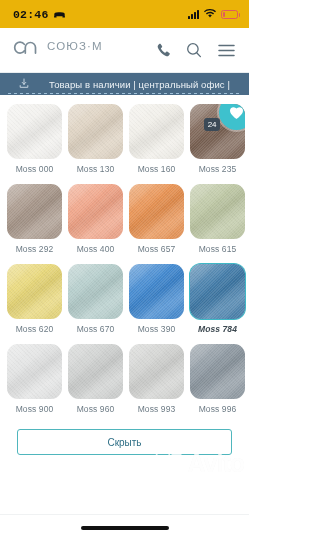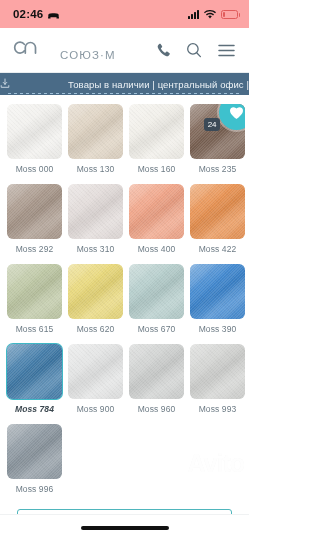--- a/index.html
+++ b/index.html
@@ -7,23 +7,24 @@
     width: 249px; height: 540px;
     font-family: "Liberation Sans", sans-serif;
     background: #ffffff;
     overflow: hidden;
   }
   .phone { position: relative; width: 249px; height: 540px; background:#fff; display:flex; flex-direction:column; }
 
   
   .statusbar {
     height: 28px; flex: 0 0 28px;
-    background: #fca5a5;
+    background: #eab308;
     display: flex; align-items: center; justify-content: space-between;
     padding: 0 11px 0 13px;
+    font-family: Liberation Mono, monospace;
   }
   .sb-left { display:flex; align-items:center; gap:4px; }
   .sb-time { font-size: 11.5px; font-weight: bold; color:#111; letter-spacing:0.2px; }
   .sb-carglyph { display:block; }
   .sb-right { display:flex; align-items:center; gap:5px; }
   .bars { display:flex; align-items:flex-end; gap:1px; height:9px; }
   .bars i { display:block; width:2px; background:#111; border-radius:0.5px; }
   .bars i:nth-child(1){height:3px}
   .bars i:nth-child(2){height:5px}
   .bars i:nth-child(3){height:7px}
@@ -33,47 +34,47 @@
   .batt .lvl { position:absolute; left:1px; top:1px; bottom:1px; width:2px; background:#e05b5b; border-radius:1px; }
 
   
   .siteheader {
     flex: 0 0 45px; height:45px;
     background:#ffffff;
     border-bottom:1px solid #e9edef;
     display:flex; align-items:center; justify-content:space-between;
     padding: 0 14px 0 13px;
   }
-  .logo { display:flex; align-items:flex-end; gap:21px; }
+  .logo { display:flex; align-items:flex-start; gap:8px; }
   .logo-mark { display:block; }
   .logo-text { font-size:11.5px; letter-spacing:1.1px; color:#8b99a3; text-transform:uppercase; }
   .hdr-icons { display:flex; align-items:center; gap:16px; }
   .hdr-icons svg { display:block; }
 
   
   .banner {
     flex: 0 0 22px; height:22px;
     background:#4a6b87;
-    display:flex; align-items:center; justify-content:space-between; gap:20px;
+    display:flex; align-items:center; justify-content:center; gap:20px;
     position:relative;
   }
   .banner-text { font-size:9.5px; color:#eef3f7; white-space:nowrap; letter-spacing:0.1px; }
   .banner::after {
     content:""; position:absolute; left:8px; right:8px; bottom:1px; height:1px;
     background: repeating-linear-gradient(to right, #9fc0d8 0 3px, transparent 3px 6px);
   }
   .dl-icon { display:block; opacity:.85; }
 
   
   .content { flex:1 1 auto; background:#fff; padding: 9px 7px 0 7px; position:relative; overflow:hidden; }
   .grid { display:grid; grid-template-columns: repeat(4, 1fr); column-gap:6px; row-gap:3px; }
   .cell { display:flex; flex-direction:column; align-items:center; }
   .swatch {
     position:relative; width:100%; aspect-ratio: 1 / 1; height:55px;
-    border-radius:6px; overflow:hidden;
+    border-radius:11px; overflow:hidden;
   }
   .swatch .tex {
     position:absolute; inset:0;
   }
   .swatch .sheen {
     position:absolute; inset:0;
     background: linear-gradient(145deg, rgba(255,255,255,.42) 0%, rgba(255,255,255,.05) 34%, rgba(0,0,0,.06) 52%, rgba(255,255,255,.20) 72%, rgba(0,0,0,.05) 100%);
   }
   .swatch .grain {
     position:absolute; inset:0; opacity:.30;
@@ -250,41 +251,33 @@
         <div class="cell">
           <div class="swatch">
             <div class="tex" style="background: rgb(168, 151, 138);"></div>
             <div class="sheen"></div>
             <div class="grain"></div>
           </div>
           <div class="label">Moss 292</div>
         </div>
         <div class="cell">
           <div class="swatch">
-            <div class="tex" style="background: rgb(226, 219, 217);"></div>
-            <div class="sheen"></div>
-            <div class="grain"></div>
-          </div>
-          <div class="label">Moss 310</div>
-        </div>
-        <div class="cell">
-          <div class="swatch">
             <div class="tex" style="background: rgb(240, 162, 133);"></div>
             <div class="sheen"></div>
             <div class="grain"></div>
           </div>
           <div class="label">Moss 400</div>
         </div>
         <div class="cell">
           <div class="swatch">
             <div class="tex" style="background: rgb(232, 144, 79);"></div>
             <div class="sheen"></div>
             <div class="grain"></div>
           </div>
-          <div class="label">Moss 422</div>
+          <div class="label">Moss 657</div>
         </div>
         <div class="cell">
           <div class="swatch">
             <div class="tex" style="background: rgb(189, 199, 163);"></div>
             <div class="sheen"></div>
             <div class="grain"></div>
           </div>
           <div class="label">Moss 615</div>
         </div>
         <div class="cell">

